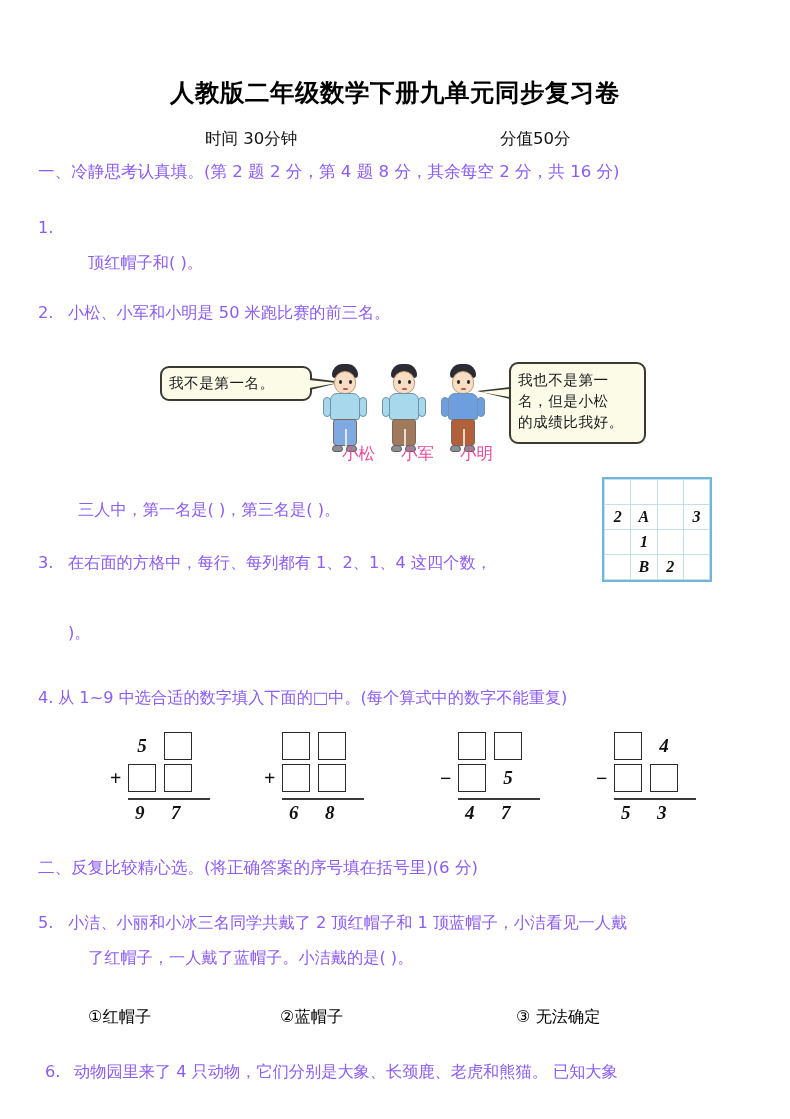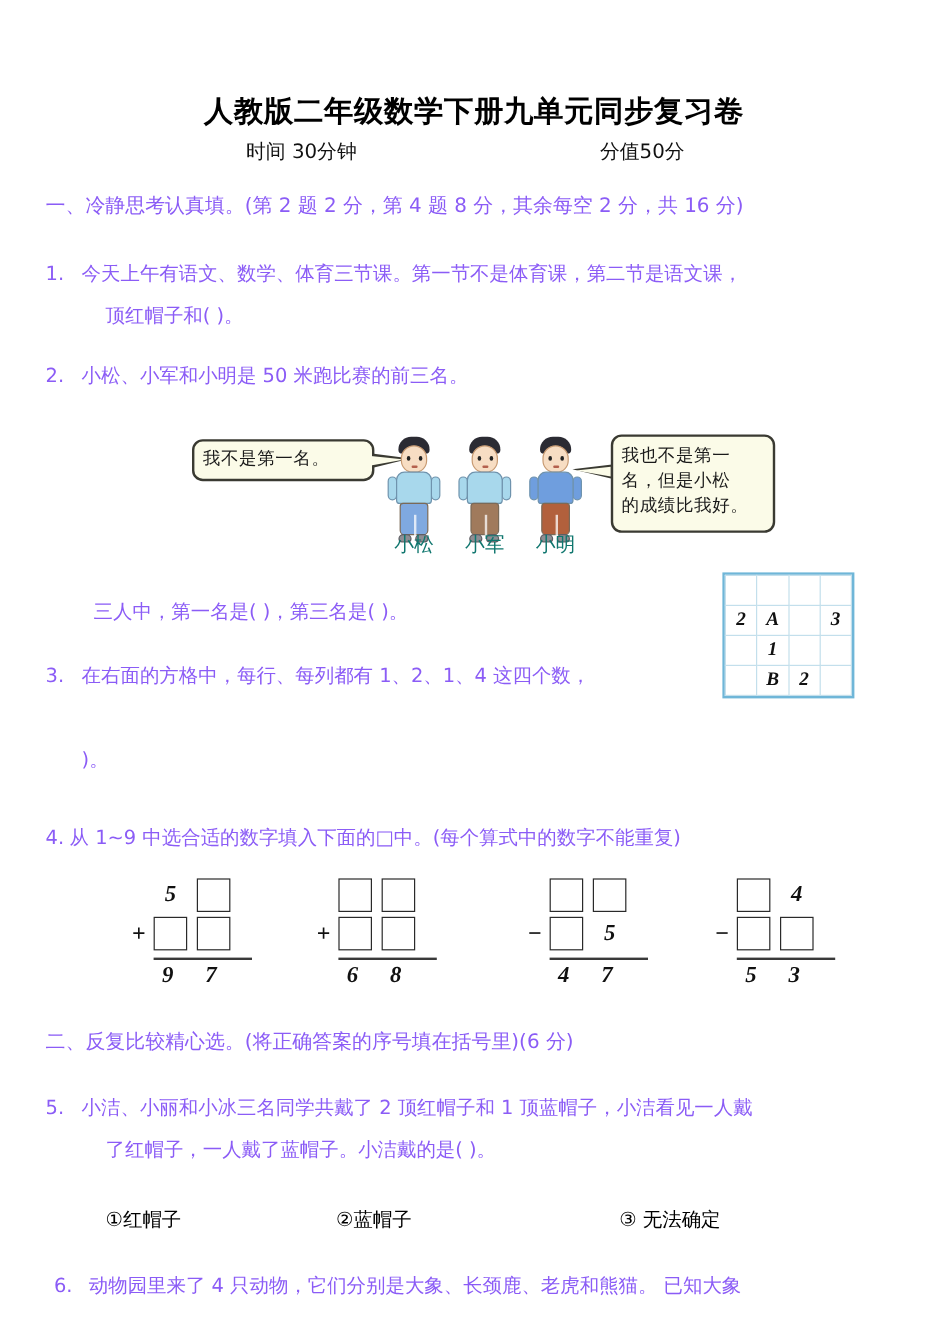--- a/index.html
+++ b/index.html
@@ -28,21 +28,21 @@
     width: 790px;
     text-align: center;
     font-family: "DejaVu Sans", sans-serif;
     font-weight: bold;
     font-size: 24.5px;
     letter-spacing: 0.5px;
     color: #000;
   }
   .subline {
     position: absolute;
-    top: 116px;
+    top: 128px;
     font-size: 16.5px;
     font-family: "DejaVu Sans", sans-serif;
     color: #111;
     text-align: center;
   }
   .subline.left  { left: 205px; }
   .subline.right { left: 500px; }
 
   
   .txt {
@@ -155,24 +155,24 @@
   }
   .kid .shoe {
     position: absolute; top: 81px; width: 11px; height: 7px;
     background: #8d8d93; border: 1px solid #5e5e63;
     border-radius: 4px 4px 3px 3px; box-sizing: border-box;
   }
   .kid .shoe.l { left: 14px; }
   .kid .shoe.r { left: 28px; }
   .kid-name {
     position: absolute;
-    width: 60px; text-align: center;
+    width: 60px; text-align: right;
     font-family: "DejaVu Sans", sans-serif;
     font-size: 16.5px;
-    color: #0f766e;
+    color: #ec4899;
   }
 
   
   .grid-box {
     position: absolute;
     left: 602px; top: 477px;
     width: 110px; height: 105px;
     border: 2px solid #6fb6d8;
     box-sizing: border-box;
     background: #fff;
@@ -250,21 +250,20 @@
 
 <div class="page">
 
   <div class="title">人教版二年级数学下册九单元同步复习卷</div>
   <div class="subline left">时间 30分钟</div>
   <div class="subline right">分值50分</div>
 
   <div class="txt sec-head" style="left:38px; top:162px;">一、冷静思考认真填。(第 2 题 2 分，第 4 题 8 分，其余每空 2 分，共 16 分)</div>
 
   <div class="txt" style="left:38px; top:218px;">1.</div>
-  <div class="txt" style="left:68px; top:218px;">今天上午有语文、数学、体育三节课。第一节不是体育课，第二节是语文课，</div>
   <div class="txt" style="left:88px; top:253px;">顶红帽子和(            )。</div>
 
   <div class="txt" style="left:38px; top:303px;">2.</div>
   <div class="txt" style="left:68px; top:303px;">小松、小军和小明是 50 米跑比赛的前三名。</div>
 
   <div class="bubble bubble-left">我不是第一名。</div>
   <div class="tail tail-l"></div>
   <div class="tail tail-l-in"></div>
 
   <div class="kid" style="left:318px; top:364px;">

